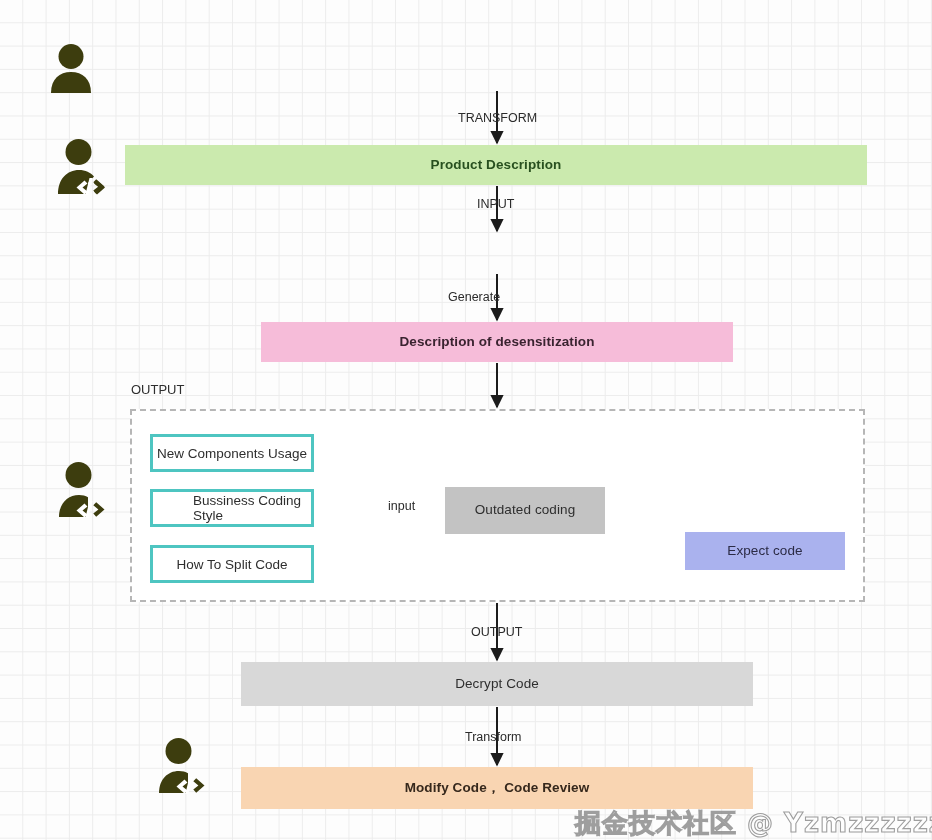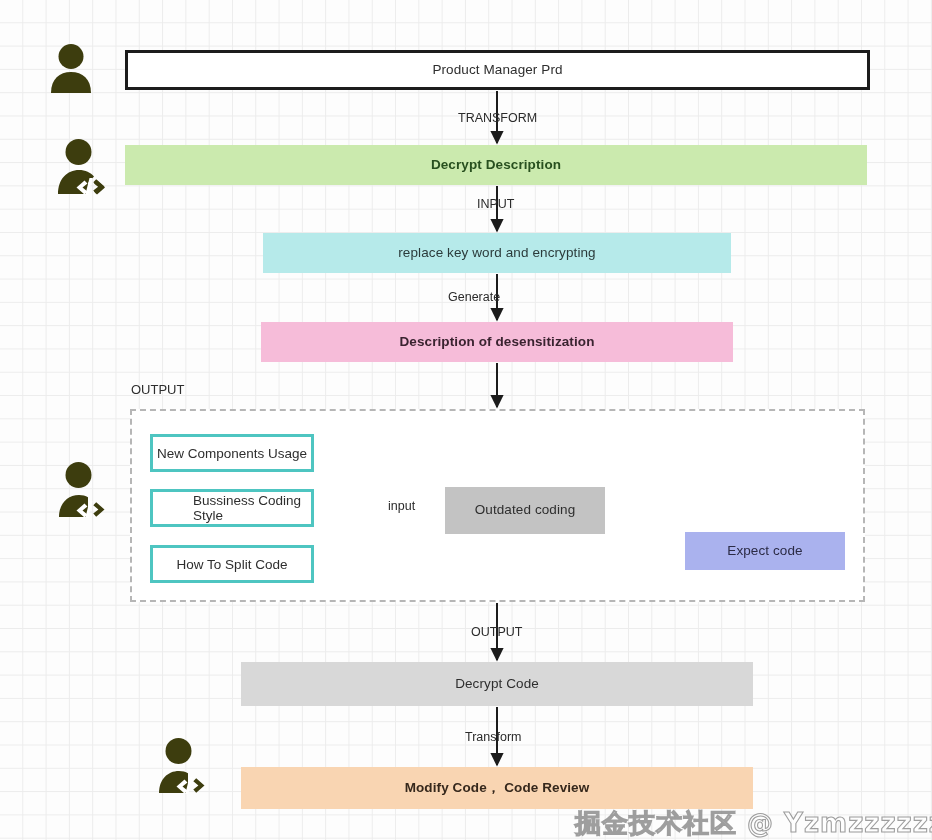--- a/index.html
+++ b/index.html
@@ -213,31 +213,25 @@
 
     <line x1="421" y1="506" x2="443" y2="506" stroke="#1c1c1c" stroke-width="2" marker-end="url(#arrow)"></line>
 
     <line x1="606" y1="505" x2="683" y2="505" stroke="#1c1c1c" stroke-width="2" marker-end="url(#arrow)"></line>
 
     <line x1="497" y1="603" x2="497" y2="660" stroke="#1c1c1c" stroke-width="2" marker-end="url(#arrow)"></line>
 
     <line x1="497" y1="707" x2="497" y2="765" stroke="#1c1c1c" stroke-width="2" marker-end="url(#arrow)"></line>
   </svg>
 
-  <div class="node n-prd">
-    <span>Product Manager Prd</span>
-  </div>
 
   <div class="node n-coding-desc">
-    <span>Decrypt Description</span>
-  </div>
-
-  <div class="node n-replace">
-    <span>replace key word and encrypting</span>
-  </div>
+    <span>Product Description</span>
+  </div>
+
 
   <div class="node n-desens">
     <span>Description of desensitization</span>
   </div>
 
   <div class="group-label">OUTPUT</div>
   <div class="dashed-group"></div>
 
   <div class="teal-box tb1">
     <span>New Components Usage</span>

